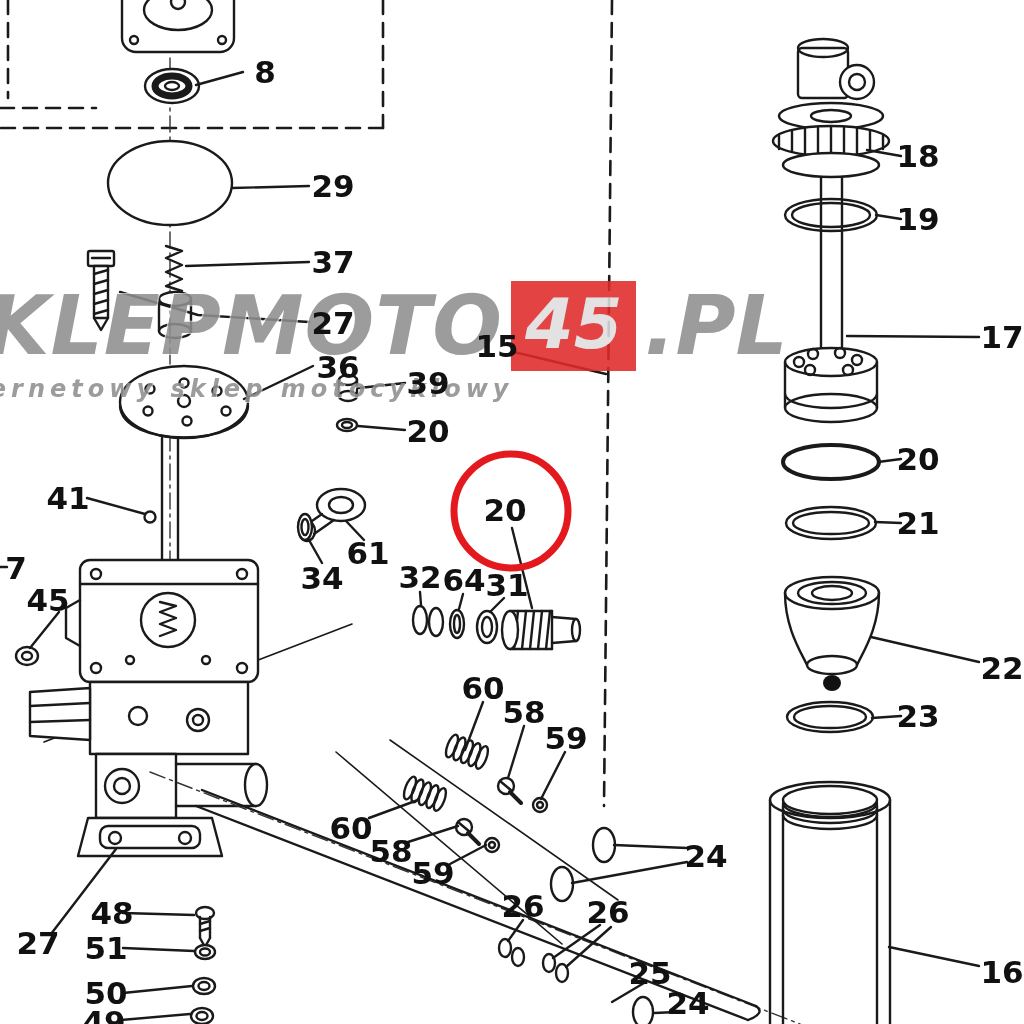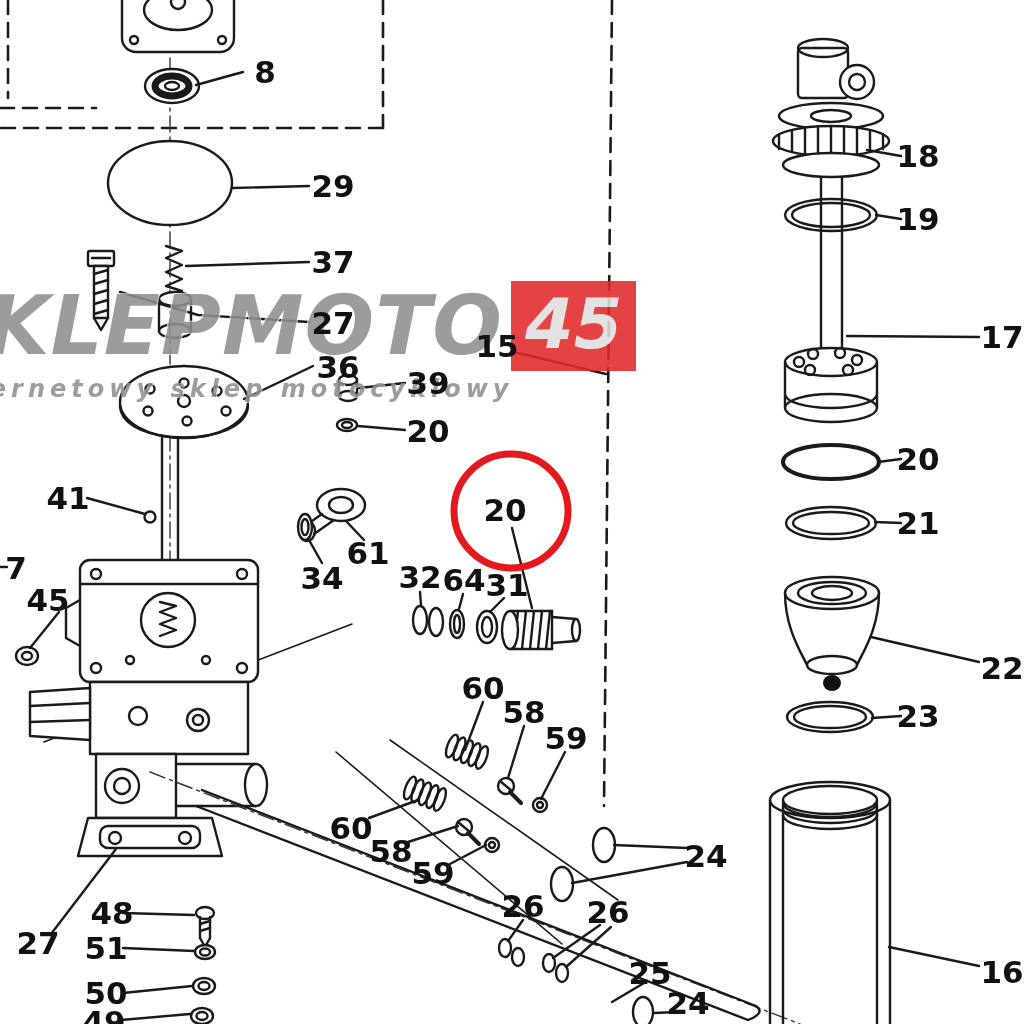--- a/index.html
+++ b/index.html
@@ -355,20 +355,21 @@
     <line x1="979" y1="966" x2="889" y2="947"></line>
   </g>
 
   <circle class="red" cx="511" cy="511" r="57"></circle>
 </svg>
 
 <div class="watermark">
   <div class="wm-row">
     <span class="wm-main">SKLEPMOTO</span>
     <span class="wm-accent">45</span>
+    <span class="wm-suffix">.PL</span>
   </div>
   <div class="wm-sub">internetowy sklep motocyklowy</div>
 </div>
 
 <div>
   <div class="callout" style="left:265px;top:72px">8</div>
   <div class="callout" style="left:333px;top:186px">29</div>
   <div class="callout" style="left:333px;top:262px">37</div>
   <div class="callout" style="left:333px;top:323px">27</div>
   <div class="callout" style="left:338px;top:367px">36</div>

